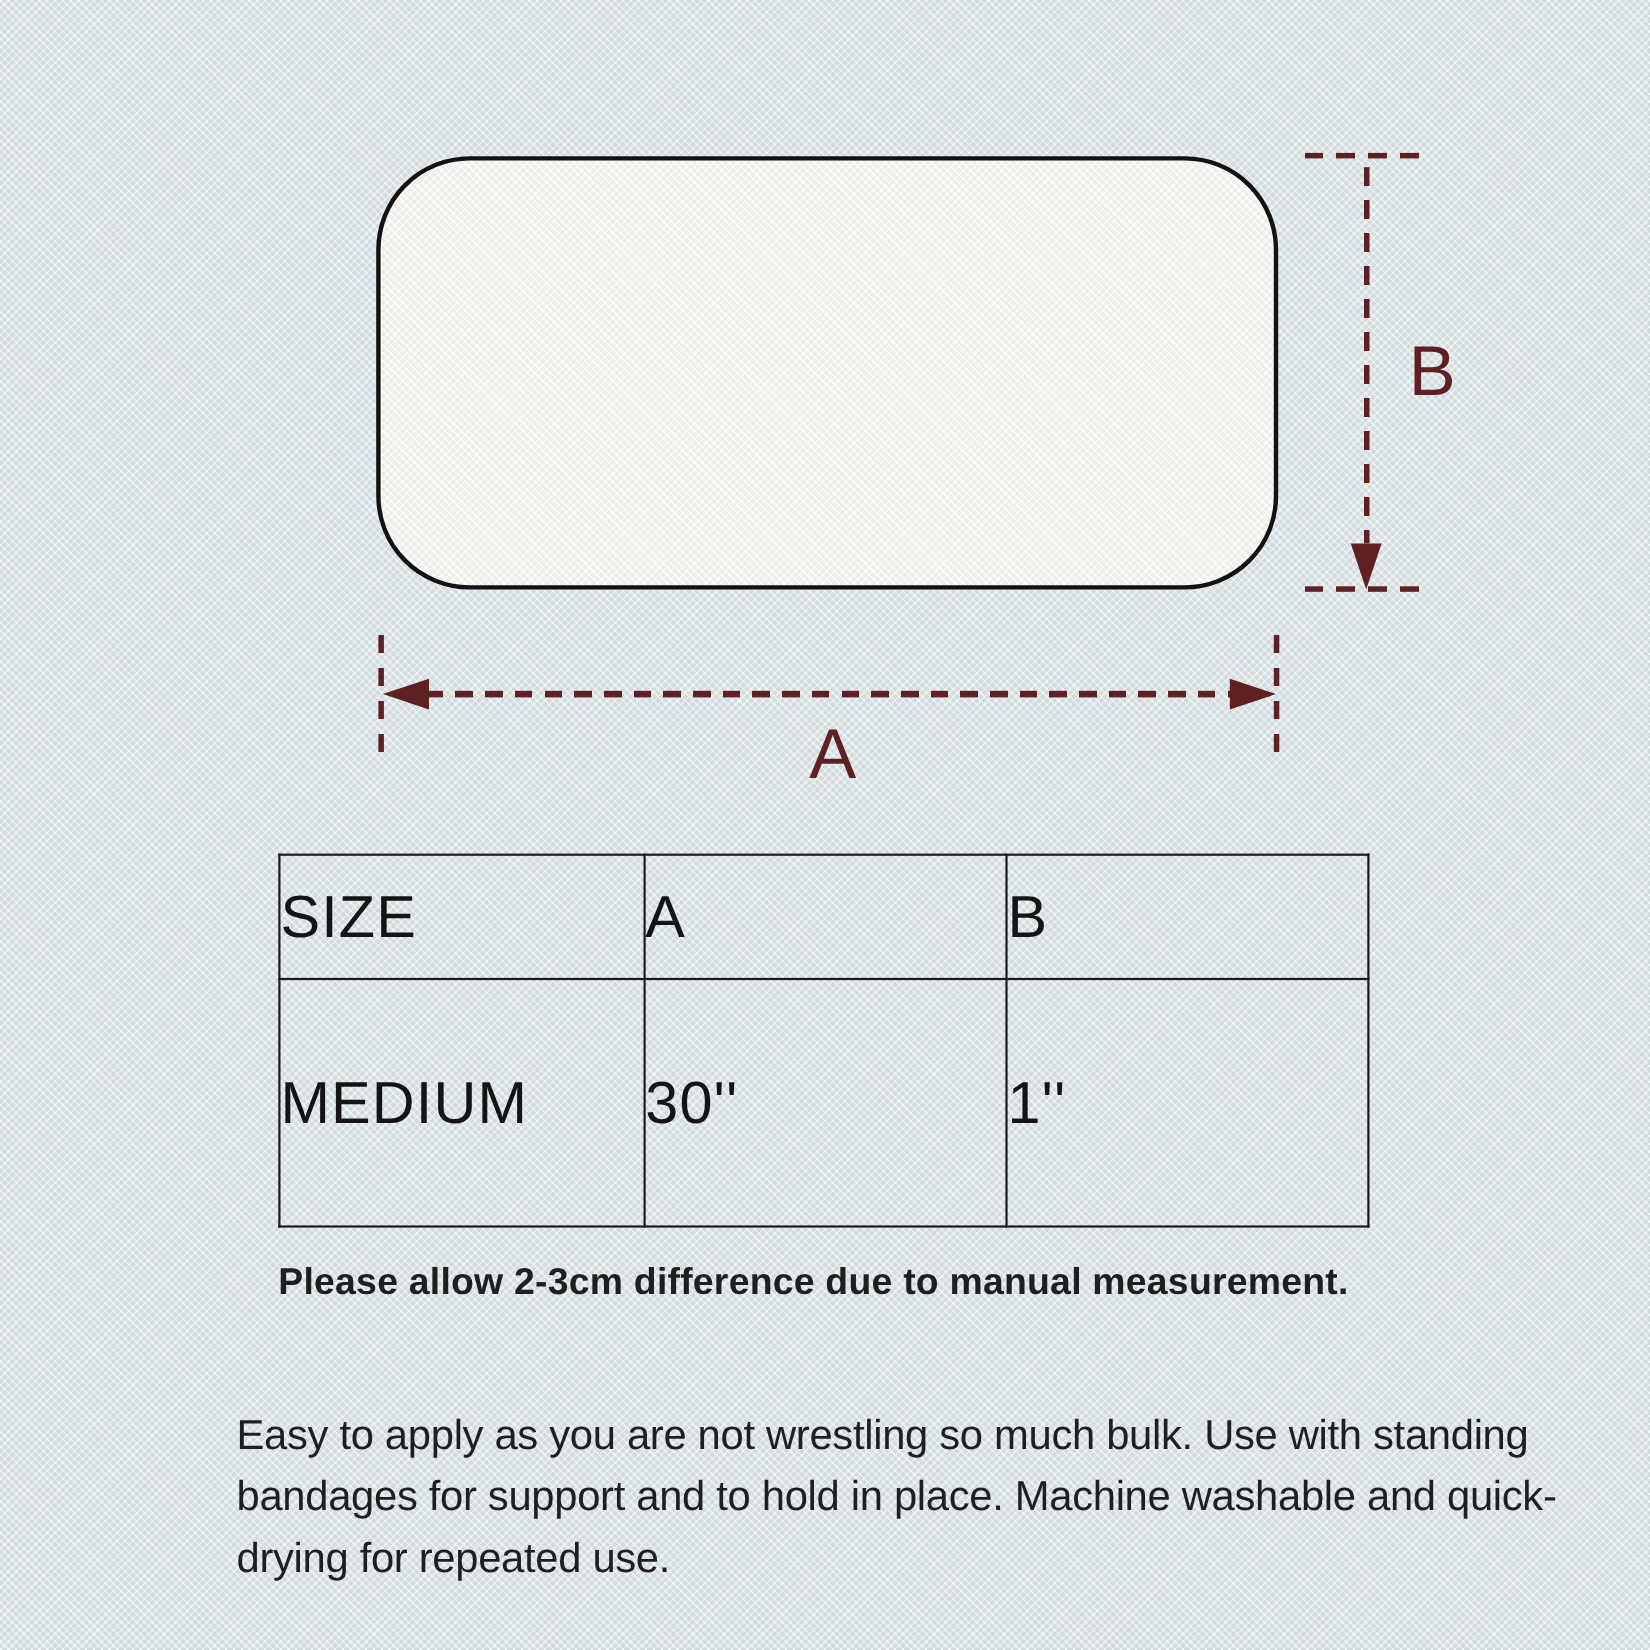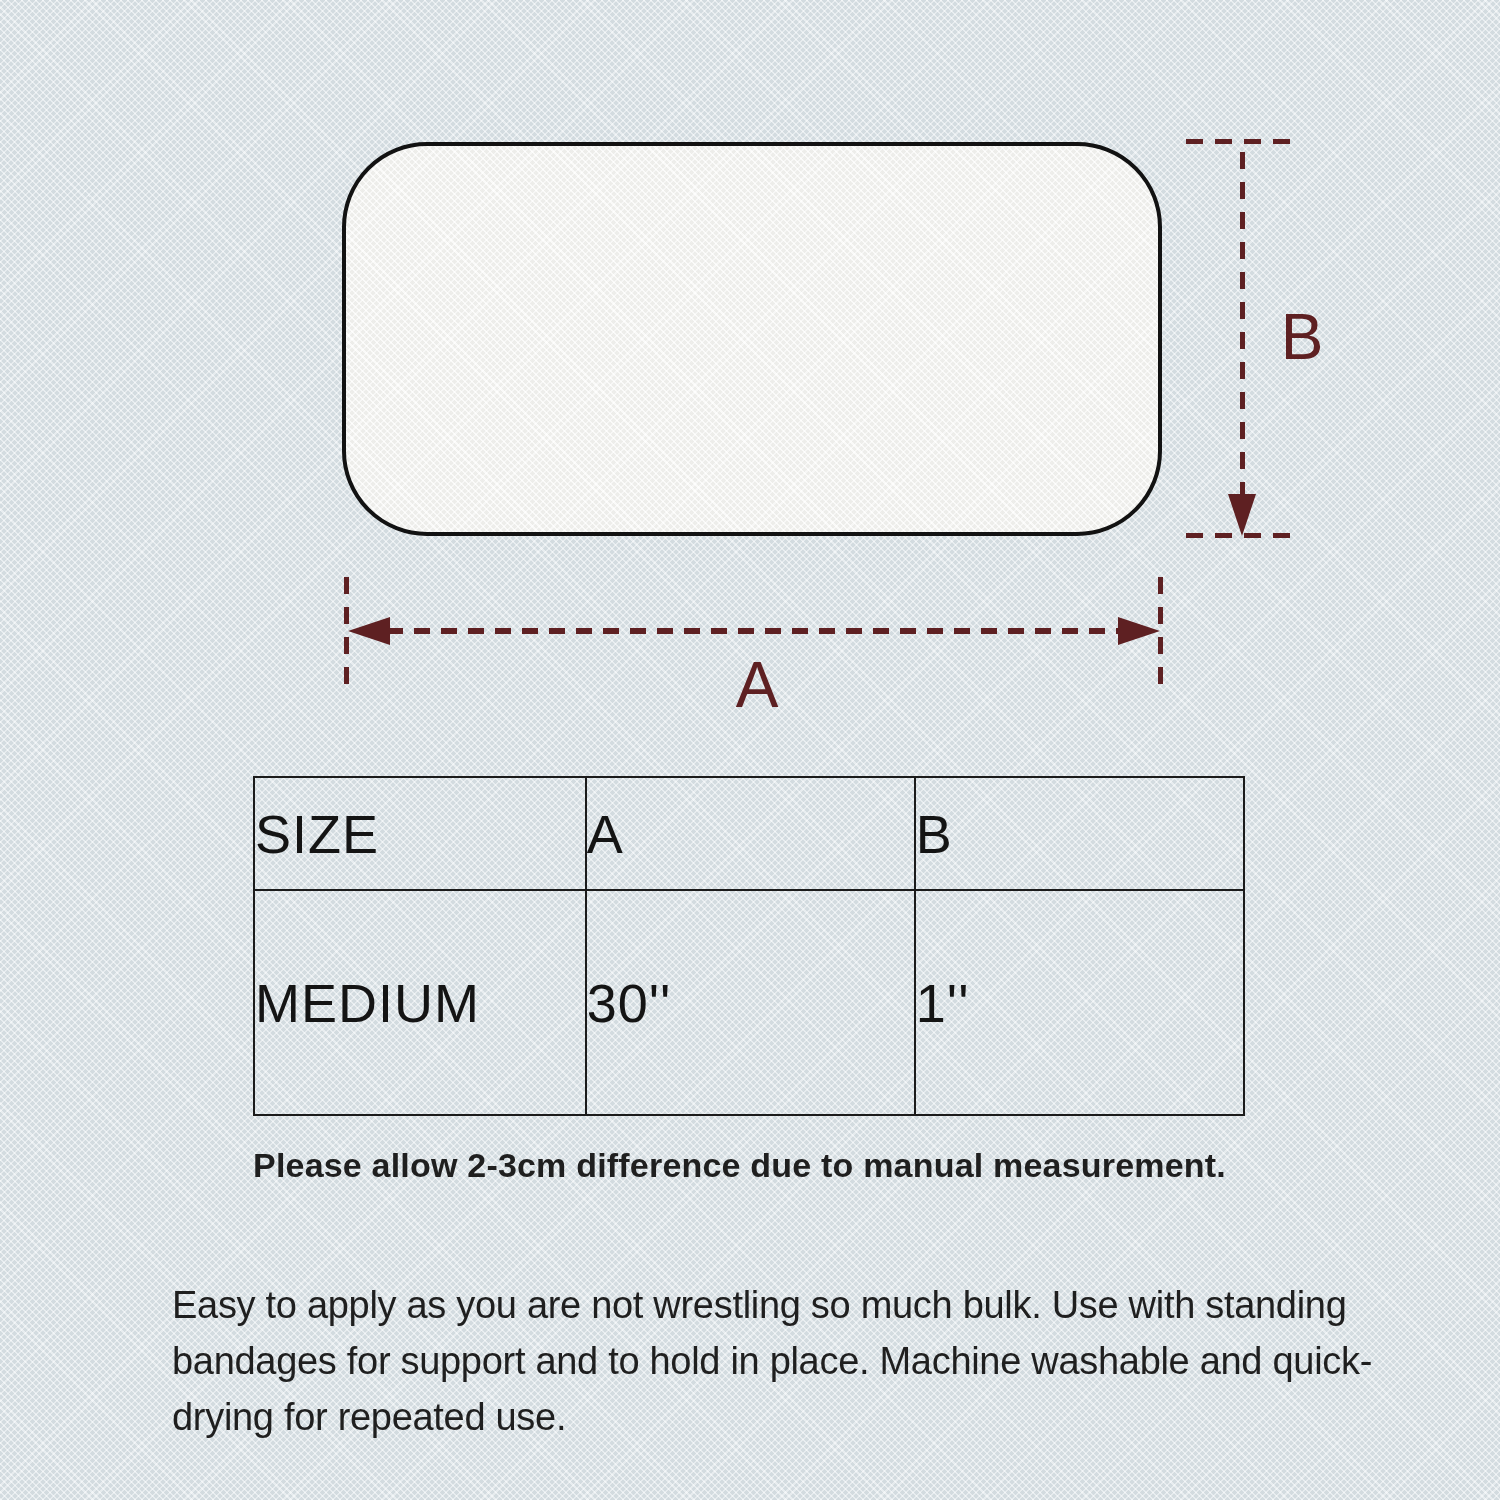--- a/index.html
+++ b/index.html
@@ -107,20 +107,21 @@
     font-size: 34px; color: #1f1f1f;
     letter-spacing: 0.2px;
     font-weight: bold;
   }
   .description {
     position: absolute; left: 172px; top: 1278px;
     width: 1265px;
     font-size: 38px; color: #1f1f1f;
     line-height: 1.47;
     letter-spacing: -0.3px;
+    padding-left: 43px;
   }
 </style>
 </head>
 <body>
 
 <div class="canvas">
 
   <div class="product-shape"></div>
 
   <div>

